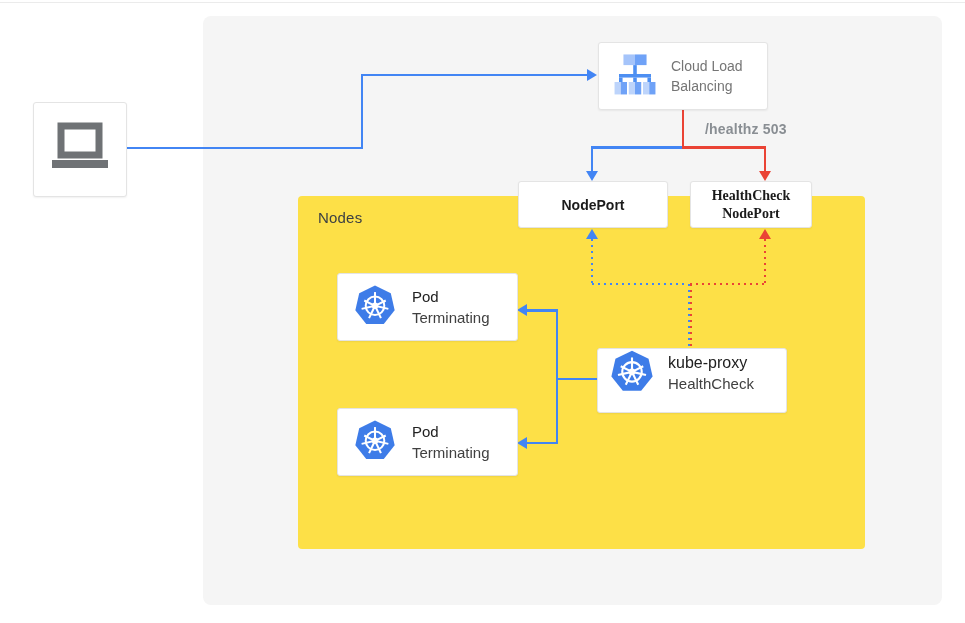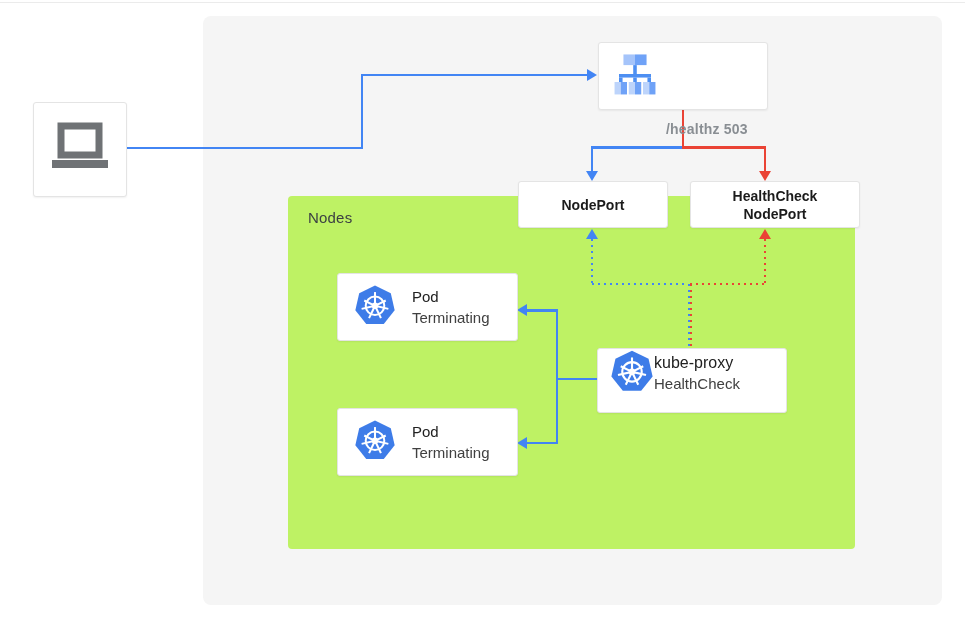--- a/index.html
+++ b/index.html
@@ -14,22 +14,22 @@
     position: absolute; left: 0; top: 2px; width: 965px; height: 1px;
     background: #ebebeb;
   }
 
   .panel {
     position: absolute; left: 203px; top: 16px; width: 739px; height: 589px;
     background: #f5f5f5; border-radius: 8px;
   }
 
   .nodes-container {
-    position: absolute; left: 288px; top: 196px; width: 567px; height: 353px;
-    background: #bef264; border-radius: 4px; text-align: center;
+    position: absolute; left: 298px; top: 196px; width: 567px; height: 353px;
+    background: #fde047; border-radius: 4px; text-align: center;
   }
   .nodes-label {
     position: absolute; left: 20px; top: 13px;
     font-size: 15px; color: #3c4043; letter-spacing: 0.2px;
   }
 
   .card {
     position: absolute; background: #ffffff;
     border: 1px solid #e4e4e4; border-radius: 3px;
     box-shadow: 0 1px 2px rgba(0,0,0,0.06);
@@ -37,33 +37,33 @@
   }
 
   .laptop-box { left: 33px; top: 102px; width: 94px; height: 95px; justify-content: center; }
 
   .clb-box { left: 598px; top: 42px; width: 170px; height: 68px; padding: 0 10px 0 12px; gap: 12px; }
   .clb-text { font-size: 14px; line-height: 20px; color: #757575; }
 
   .port-box { justify-content: center; text-align: center;
     font-weight: bold; font-size: 14px; line-height: 18px; color: #1b1b1b; }
   .nodeport-box   { left: 518px; top: 181px; width: 150px; height: 47px; }
-  .healthcheck-box{ left: 690px; top: 181px; width: 170px; height: 47px; padding: 12px 24px; }
+  .healthcheck-box{ left: 690px; top: 181px; width: 122px; height: 47px; padding: 12px 24px; font-family: Liberation Serif, serif; }
 
   .pod-box { left: 337px; width: 181px; height: 68px; padding: 0 10px 0 16px; gap: 16px; }
   .pod-box.p1 { top: 273px; }
   .pod-box.p2 { top: 408px; }
 
-  .kproxy-box { left: 597px; top: 348px; width: 190px; height: 65px; padding: 0 10px 16px 12px; }
+  .kproxy-box { left: 597px; top: 348px; width: 190px; height: 65px; padding: 0 10px 16px 12px; gap: 14px; }
 
   .entity-text .title { font-size: 15px; color: #212121; line-height: 21px; }
   .entity-text .sub   { font-size: 15px; color: #404040; line-height: 21px; }
 
   .healthz-label {
-    position: absolute; left: 666px; top: 121px;
+    position: absolute; left: 705px; top: 121px;
     font-size: 14px; font-weight: bold; color: #898e93; letter-spacing: 0.2px;
   }
 
   
   .line { position: absolute; }
   .blue  { background: #4285f4; }
   .red   { background: #ea4335; }
   .h { height: 2.5px; }
   .v { width: 2.5px; }
 
@@ -146,20 +146,21 @@
         <rect x="25" y="29" width="4" height="5" fill="#4d8ff2"></rect>
         <rect x="41" y="29" width="4" height="5" fill="#4d8ff2"></rect>
         <rect x="4" y="34" width="7" height="14" fill="#bdd4fb"></rect>
         <rect x="11" y="34" width="7" height="14" fill="#6fa2f7"></rect>
         <rect x="20" y="34" width="7" height="14" fill="#bdd4fb"></rect>
         <rect x="27" y="34" width="7" height="14" fill="#6fa2f7"></rect>
         <rect x="36" y="34" width="7" height="14" fill="#bdd4fb"></rect>
         <rect x="43" y="34" width="7" height="14" fill="#6fa2f7"></rect>
       </svg>
     </span>
+    <span class="clb-text">Cloud Load Balancing</span>
   </div>
 
   <div class="card port-box nodeport-box">
     <span>NodePort</span>
   </div>
 
   <div class="card port-box healthcheck-box">
     <span>HealthCheck NodePort</span>
   </div>
 

